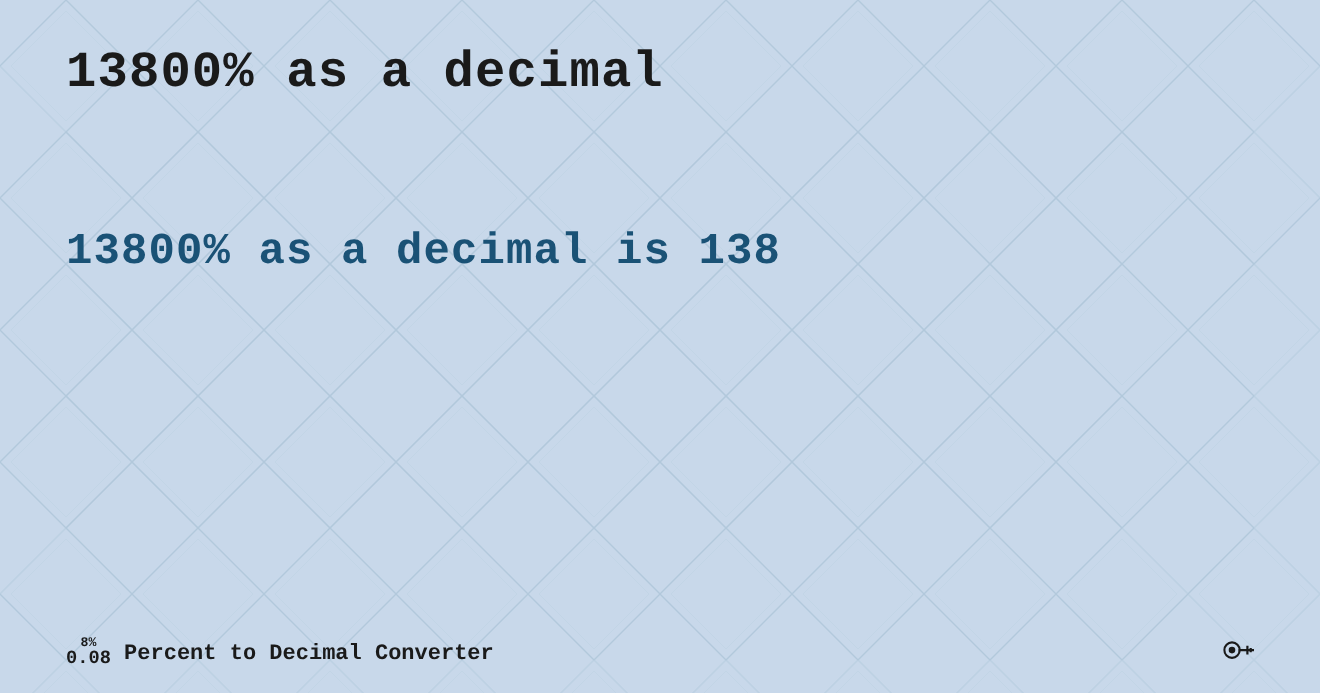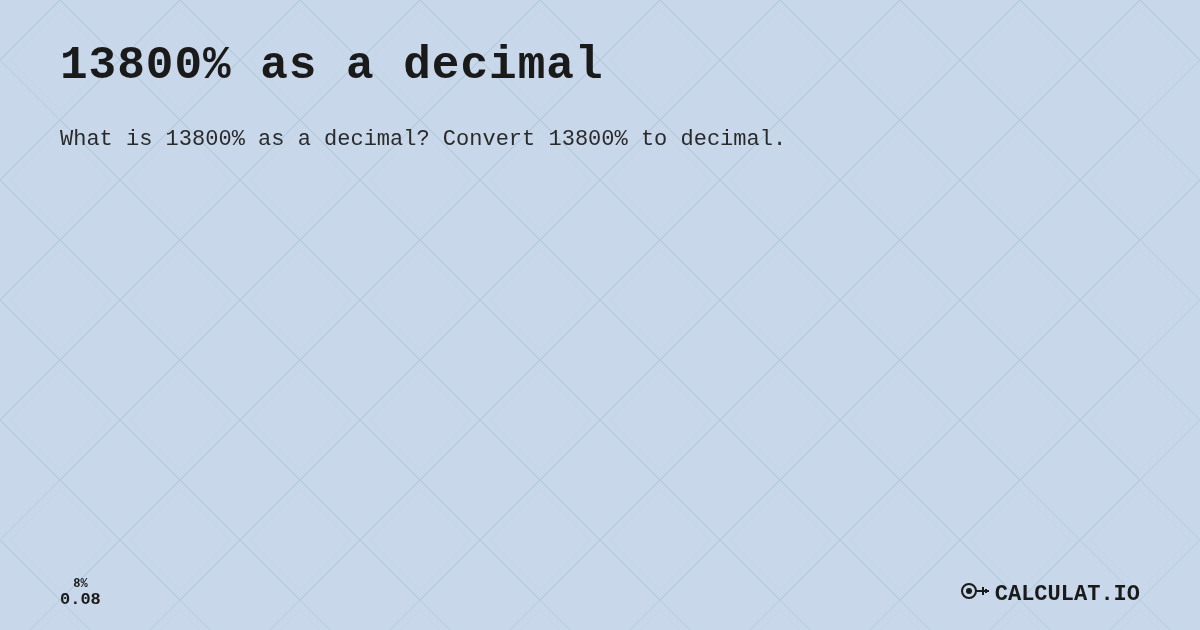--- a/index.html
+++ b/index.html
@@ -179,39 +179,40 @@
     <polygon points="780,360 900,480 780,600 660,480" fill="none" stroke="#9ab5cc" stroke-width="1"></polygon>
     <polygon points="900,360 1020,480 900,600 780,480" fill="none" stroke="#9ab5cc" stroke-width="1"></polygon>
     <polygon points="1020,360 1140,480 1020,600 900,480" fill="none" stroke="#9ab5cc" stroke-width="1"></polygon>
   </g>
 </svg>
 
 <div class="content">
   <h1 class="main-title">13800% as a decimal</h1>
 
   <div class="description">
-    <span>What is 13800% as a decimal? Convert 13800% to decimal.</span><br>
+    <br>
   </div>
 
+  <h2 class="result-title">13800% as a decimal is 138</h2>
 
   <div class="footer">
     <div class="footer-left">
       <div class="percent-icon">
         <span class="percent-top">8%</span>
         <span class="percent-bottom">0.08</span>
       </div>
+      <span class="footer-label">Percent to Decimal Converter</span>
     </div>
 
     <div class="logo">
       <span class="logo-icon">
         
         <svg width="28" height="22" viewBox="0 0 28 22" fill="none" xmlns="http://www.w3.org/2000/svg">
           <circle cx="8" cy="11" r="7" stroke="#1a1a1a" stroke-width="2" fill="none"></circle>
           <circle cx="8" cy="11" r="3" fill="#1a1a1a"></circle>
           <line x1="14" y1="11" x2="28" y2="11" stroke="#1a1a1a" stroke-width="2"></line>
           <line x1="22" y1="7" x2="22" y2="15" stroke="#1a1a1a" stroke-width="2"></line>
           <line x1="25" y1="9" x2="25" y2="13" stroke="#1a1a1a" stroke-width="2"></line>
         </svg>
       </span>
-      <span>CALCULAT.IO</span>
     </div>
   </div>
 </div>
 
 </body></html>

